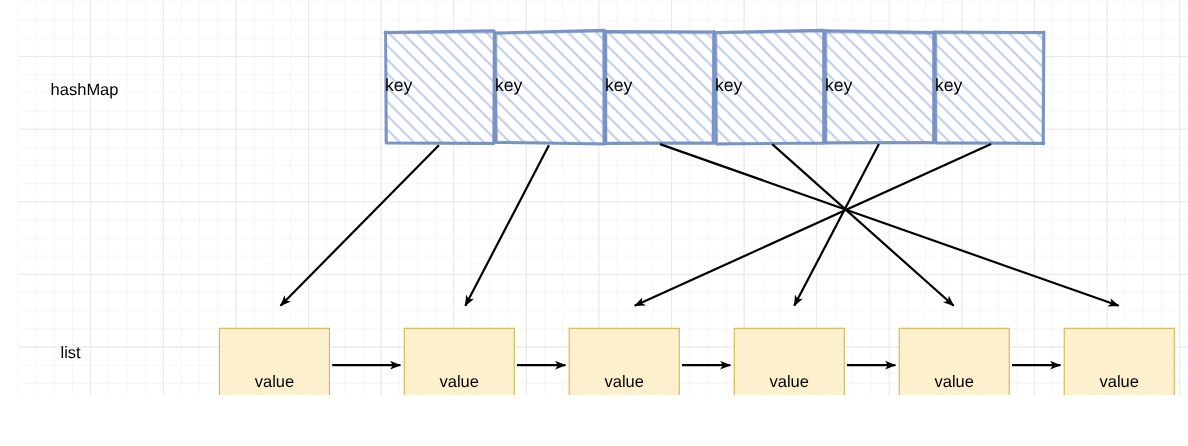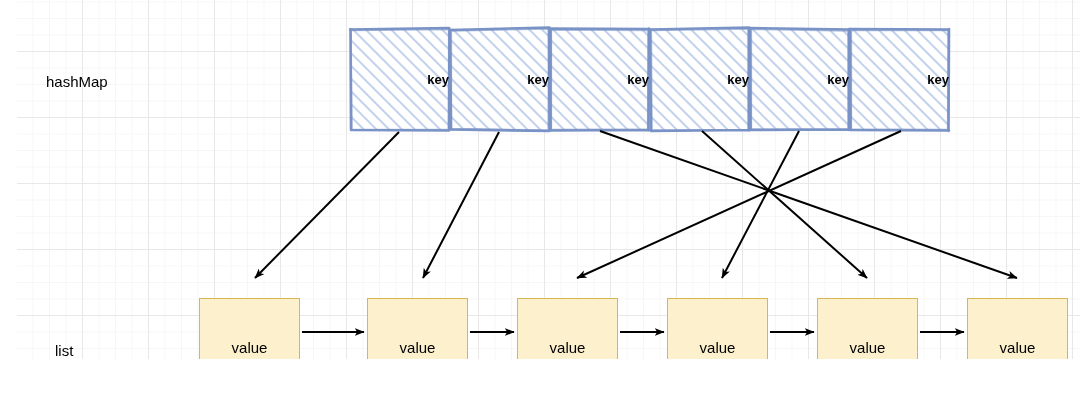--- a/index.html
+++ b/index.html
@@ -28,33 +28,32 @@
     margin-left: 17px;
   }
   .row-label {
     position: absolute;
     font-size: 15px;
     color: #000000;
     white-space: nowrap;
     line-height: 1;
   }
   #hashmap-label { left: 29px; top: 74px; }
-  #list-label    { left: 38px; top: 343px; }
+  #list-label    { left: 38px; top: 313px; }
 
   .key-box {
     position: absolute;
     top: 28px;
     width: 99px;
     height: 102px;
     display: flex;
     align-items: center;
-    justify-content: flex-end;
-    font-size: 13px;
+    justify-content: flex-start;
+    font-size: 16px;
     color: #000000;
-    font-weight: bold;
   }
   .key-box .kb-svg {
     position: absolute;
     left: -4px;
     top: -4px;
     width: 108px;
     height: 111px;
   }
   .key-box .kb-text {
     position: relative;

